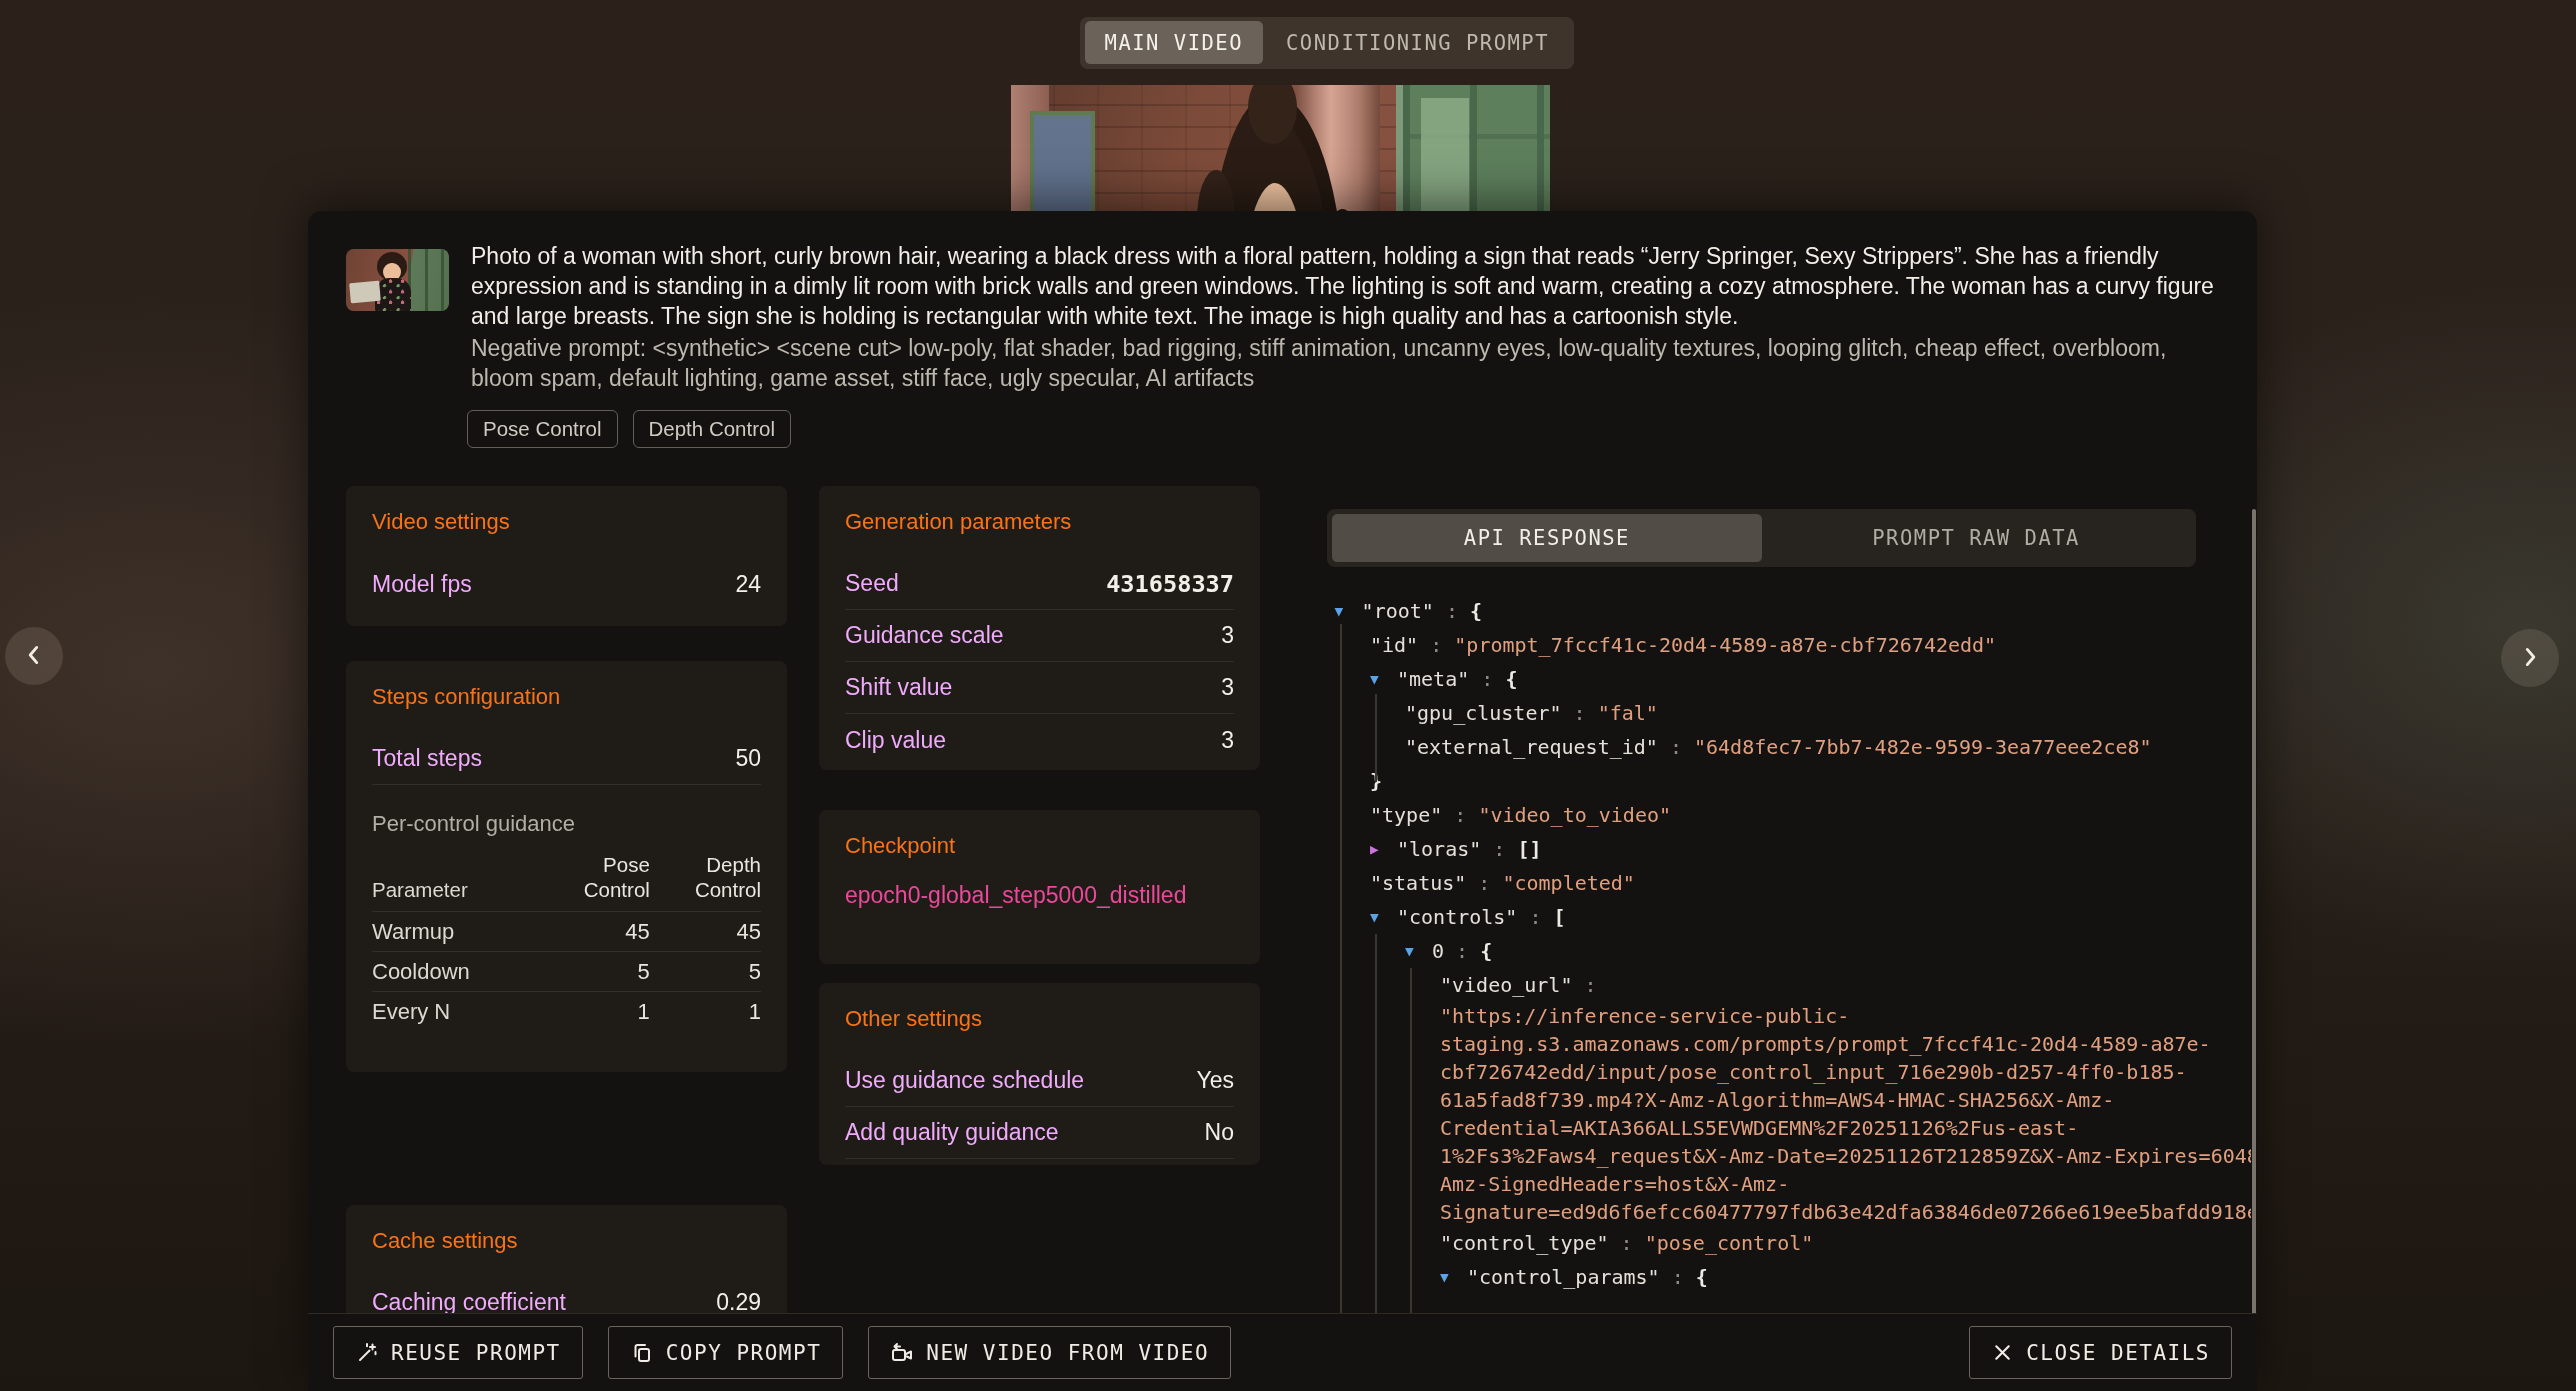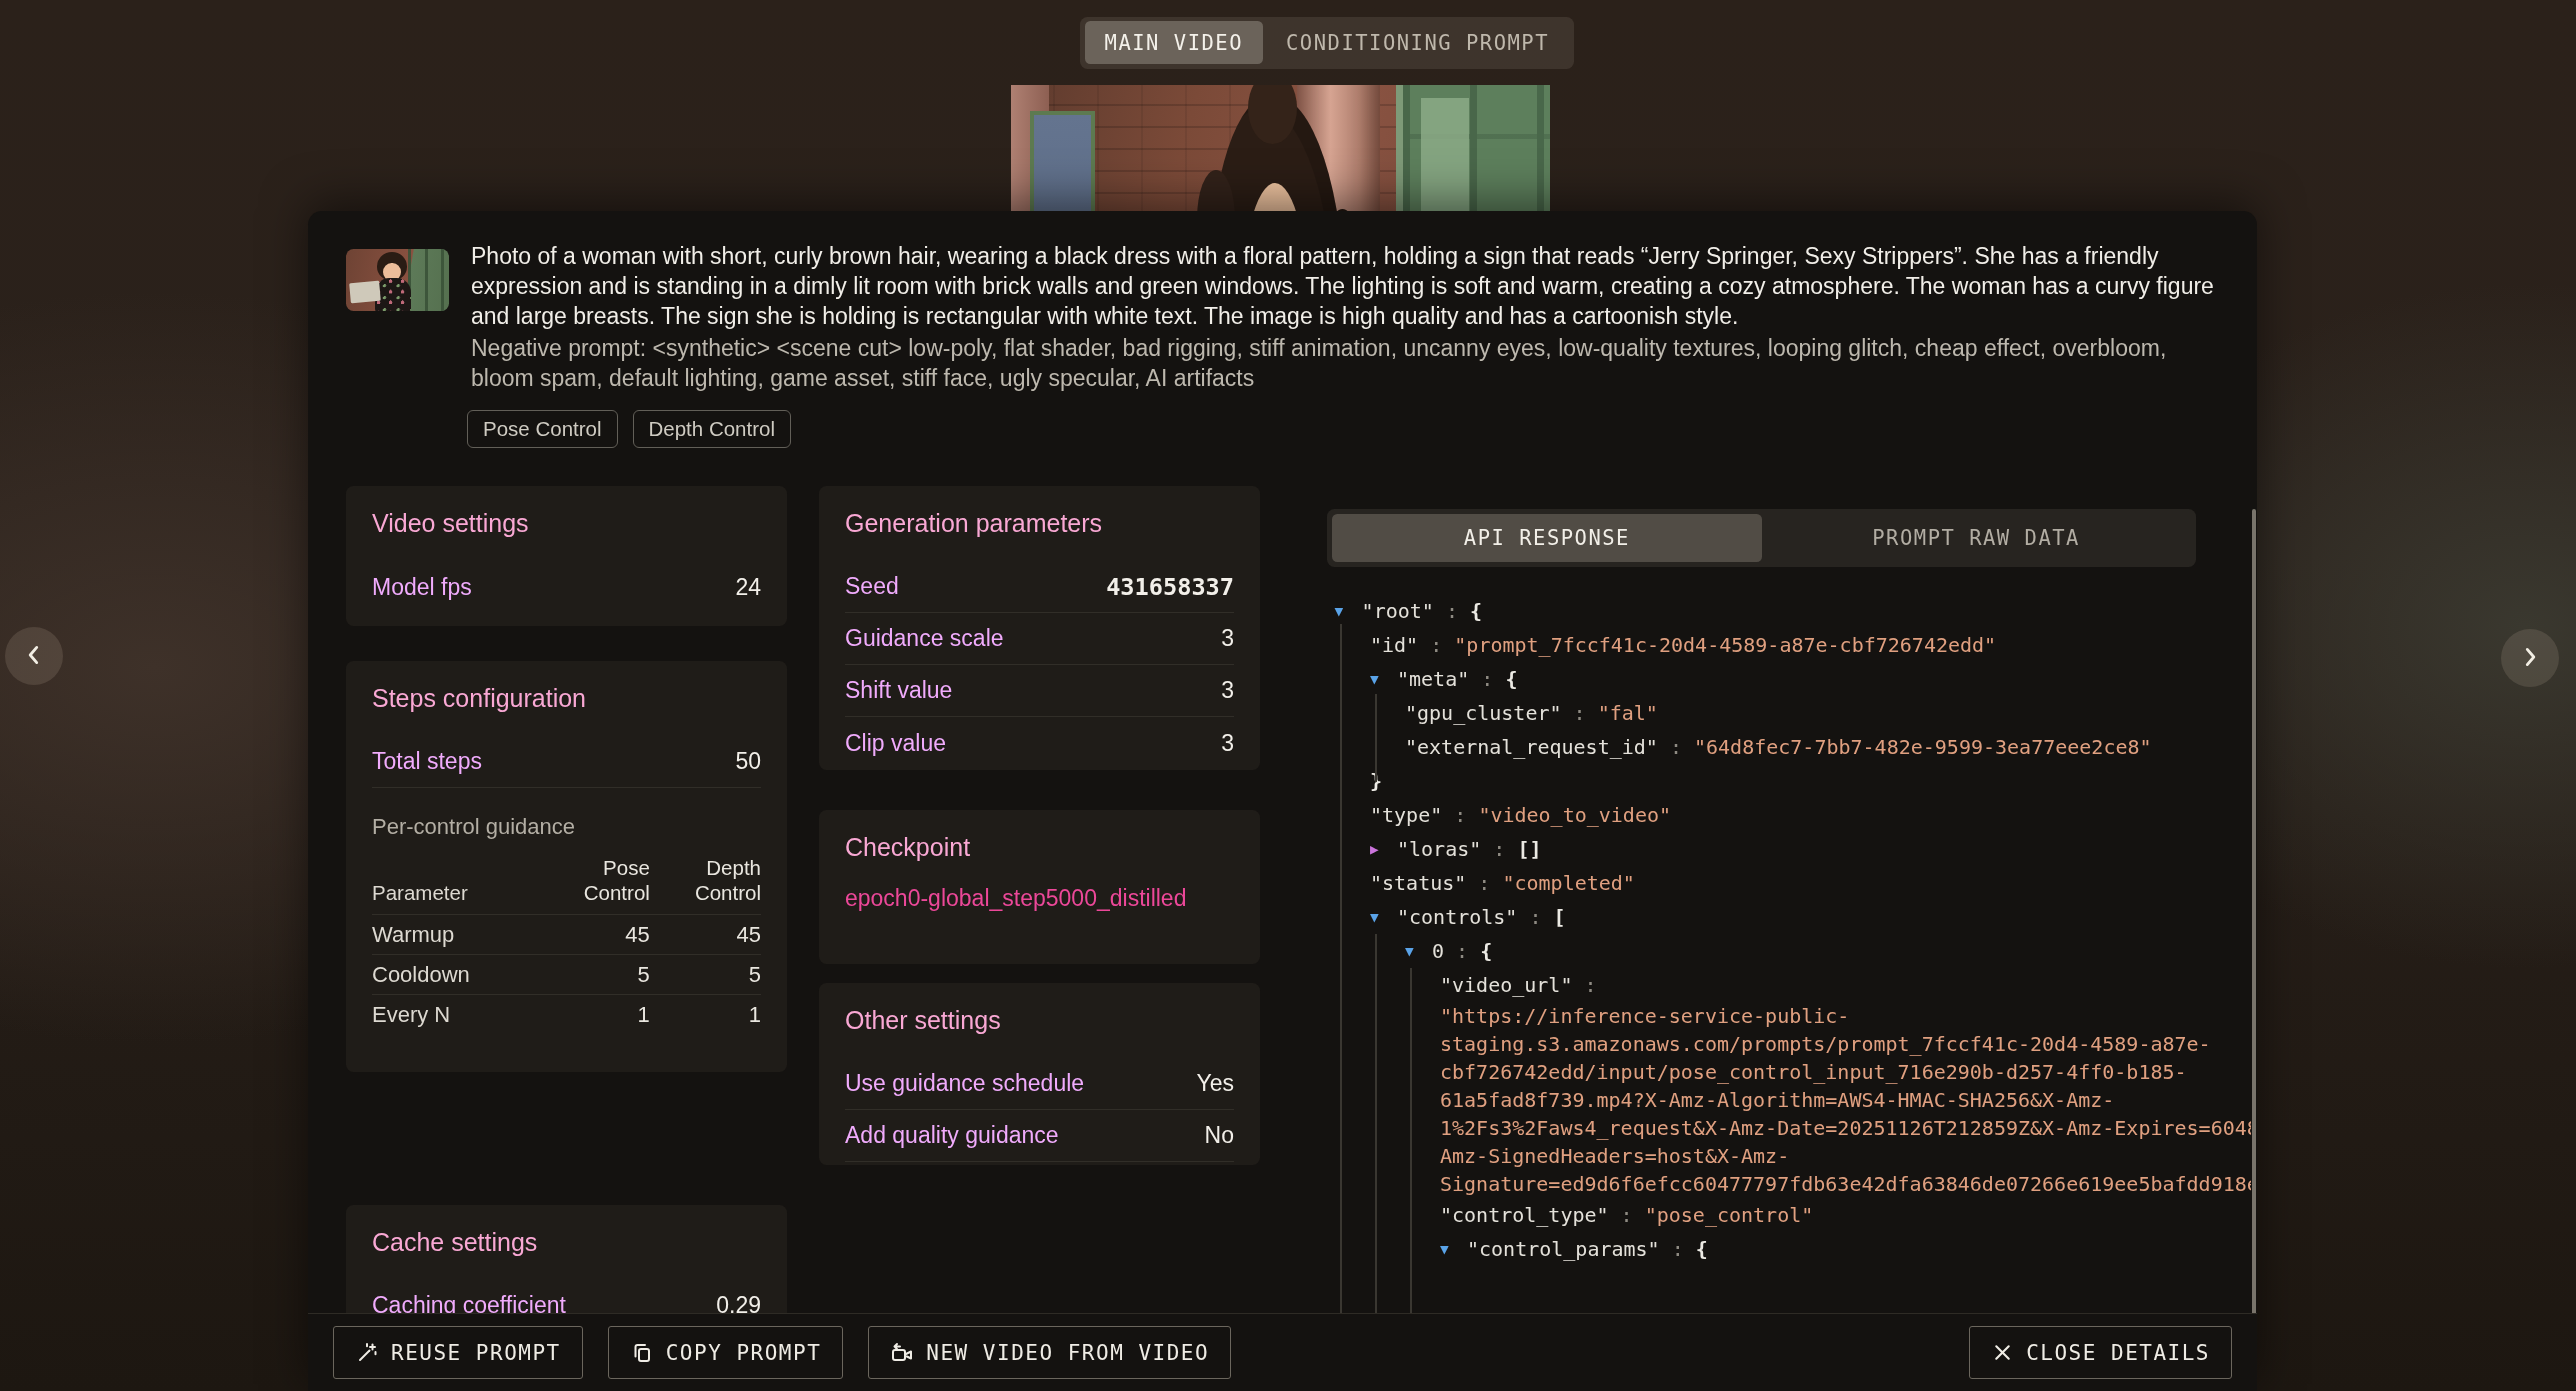--- a/index.html
+++ b/index.html
@@ -86,21 +86,21 @@
 
   .prompt-block { position:absolute; left:163px; top:30px; width:1758px; font-size:23px; line-height:30px; }
   .prompt-main { color:#f1eee8; }
   .prompt-neg { color:#bdb8ae; margin-top:1.5px; }
 
   .tags { position:absolute; left:159px; top:199px; display:flex; gap:15px; }
   .tag { border:1.5px solid #625f58; border-radius:6px; padding:6px 15px; font-size:20.5px; color:#cfcbc2; }
 
   
   .card { position:absolute; background:#1f1c18; border-radius:7.6px; padding:23px 26px; overflow:hidden; }
-  .card-title { font-size:25px; color:#f9a8d4; margin-bottom:23px; }
+  .card-title { font-size:22px; color:#f97316; margin-bottom:23px; }
   .srow { display:flex; justify-content:space-between; align-items:center; height:52px;
     border-bottom:1.5px solid #312e28; font-size:23px; }
   .srow.last { border-bottom:none; }
   .srow .lbl { color:#f0abfc; }
   .srow .val { color:#f2efe9; }
   .srow .val.mono { font-family:"DejaVu Sans Mono", monospace; font-weight:bold; font-size:23.6px; }
 
   #card-video-settings { left:38px;  top:275px; width:441px; height:140px; }
   #card-steps          { left:38px;  top:450px; width:441px; height:411px; }
   #card-cache          { left:38px;  top:994px; width:441px; height:110px; border-radius:7.6px 7.6px 0 0; }
@@ -328,20 +328,21 @@
       <div class="tree-row" style="padding-left: 43px;"><span class="key">"type"</span><span class="punct"> : </span><span class="str">"video_to_video"</span></div>
       <div class="tree-row" style="padding-left: 43px;"><span class="arrow closed">▶</span><span class="key">"loras"</span><span class="punct"> : </span><span class="brace">[]</span></div>
       <div class="tree-row" style="padding-left: 43px;"><span class="key">"status"</span><span class="punct"> : </span><span class="str">"completed"</span></div>
       <div class="tree-row" style="padding-left: 43px;"><span class="arrow open">▼</span><span class="key">"controls"</span><span class="punct"> : </span><span class="brace">[</span></div>
       <div class="tree-row" style="padding-left: 78px;"><span class="arrow open">▼</span><span class="idx">0</span><span class="punct"> : </span><span class="brace">{</span></div>
       <div class="tree-row" style="padding-left: 113px;"><span class="key">"video_url"</span><span class="punct"> : </span></div>
       <div class="tree-line" style="padding-left: 113px;">"https://inference-service-public-</div>
       <div class="tree-line" style="padding-left: 113px;">staging.s3.amazonaws.com/prompts/prompt_7fccf41c-20d4-4589-a87e-</div>
       <div class="tree-line" style="padding-left: 113px;">cbf726742edd/input/pose_control_input_716e290b-d257-4ff0-b185-</div>
       <div class="tree-line" style="padding-left: 113px;">61a5fad8f739.mp4?X-Amz-Algorithm=AWS4-HMAC-SHA256&amp;X-Amz-</div>
+      <div class="tree-line" style="padding-left: 113px;">Credential=AKIA366ALLS5EVWDGEMN%2F20251126%2Fus-east-</div>
       <div class="tree-line" style="padding-left: 113px;">1%2Fs3%2Faws4_request&amp;X-Amz-Date=20251126T212859Z&amp;X-Amz-Expires=604800</div>
       <div class="tree-line" style="padding-left: 113px;">Amz-SignedHeaders=host&amp;X-Amz-</div>
       <div class="tree-line" style="padding-left: 113px;">Signature=ed9d6f6efcc60477797fdb63e42dfa63846de07266e619ee5bafdd918edf</div>
       <div class="tree-row" style="padding-left: 113px;"><span class="key">"control_type"</span><span class="punct"> : </span><span class="str">"pose_control"</span></div>
       <div class="tree-row" style="padding-left: 113px;"><span class="arrow open">▼</span><span class="key">"control_params"</span><span class="punct"> : </span><span class="brace">{</span></div>
     </div>
 
   <div class="modal-scrollbar"></div>
 
   <div class="footer">

